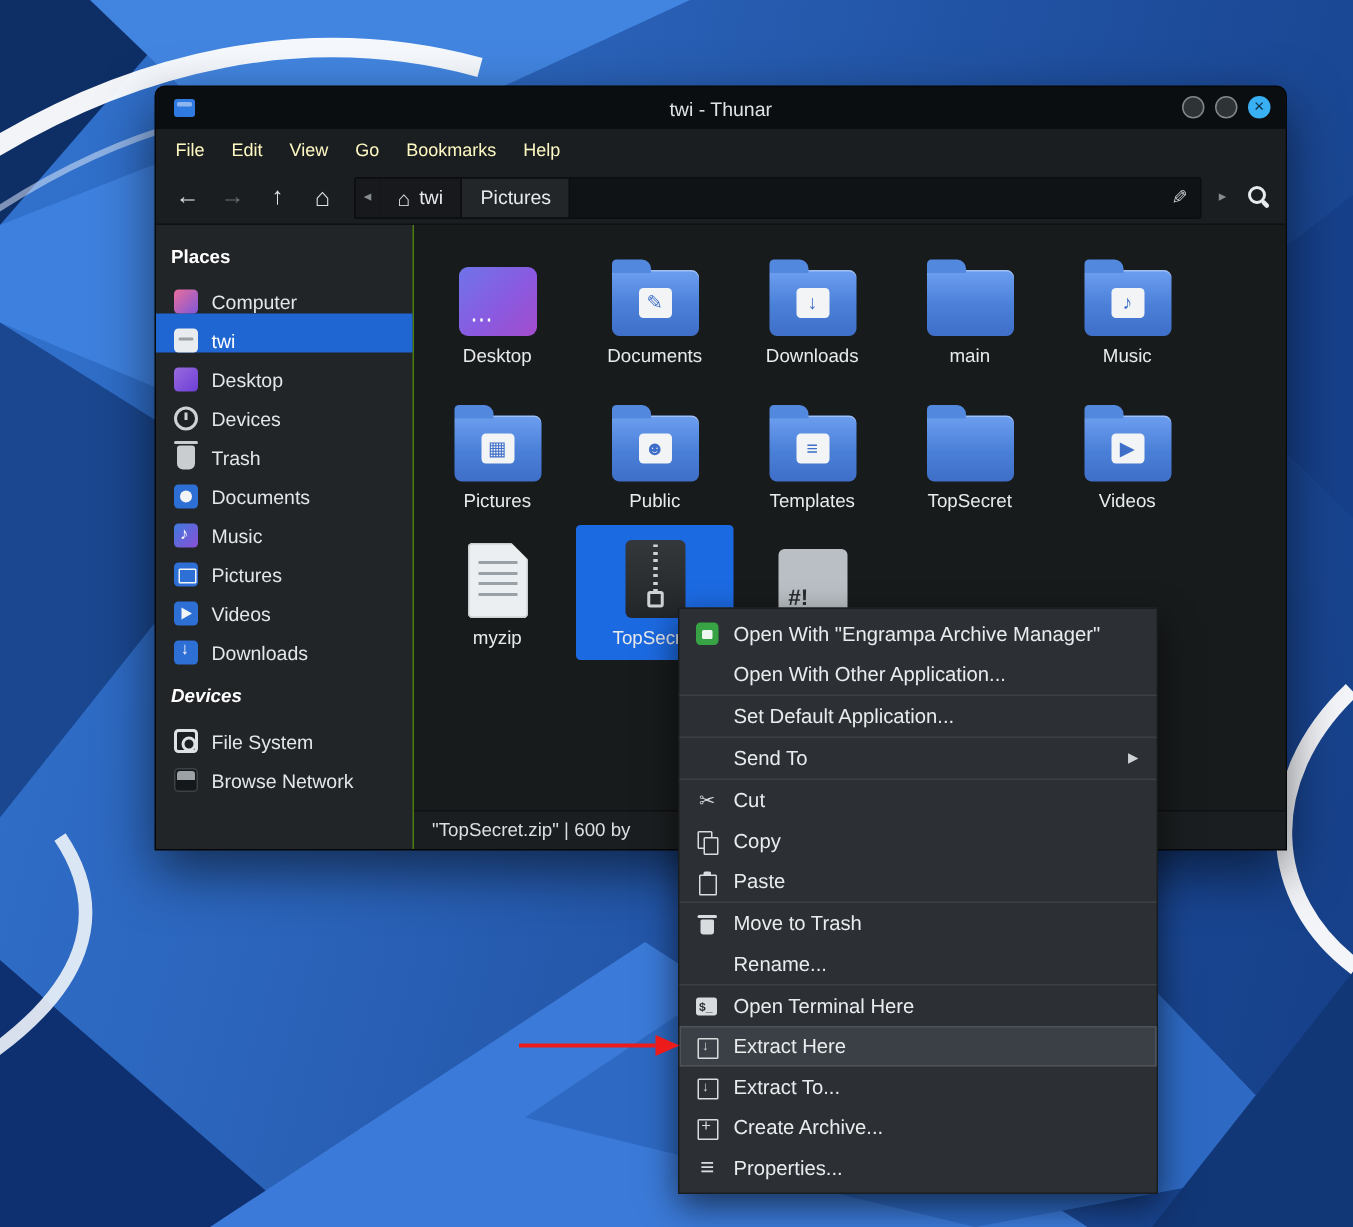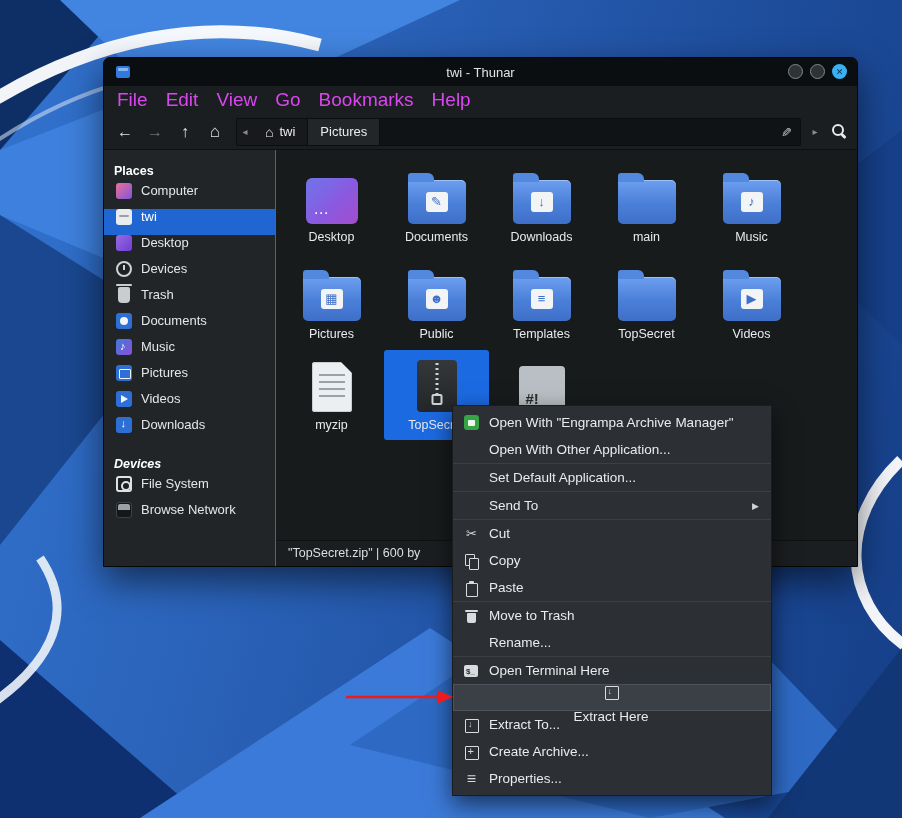--- a/index.html
+++ b/index.html
@@ -36,21 +36,21 @@
   .title-text { flex:1; text-align:center; font-size:13px; color:#dfe3e5; }
   .winbtns { position:absolute; right:10px; top:6px; display:flex; gap:7px; }
   .wbtn { width:15px; height:15px; border-radius:50%; }
   .wb-plain { background:#2e3336; border:1px solid #82878b; }
   .wb-close { background:#3ab0f4; color:#0d3148; font-size:9px; font-weight:bold;
     display:flex; align-items:center; justify-content:center; }
   .wb-close::before { content:"✕"; }
 
   .menubar { position:absolute; left:0; top:28px; right:0; height:28px; background:#1b1e20;
     display:flex; align-items:center; padding-left:4px; }
-  .menubar span { padding:0 9px; font-size:19px; color:#d946ef; line-height:28px; }
+  .menubar span { padding:0 9px; font-size:12px; color:#fef9c3; line-height:28px; }
 
   .toolbar { position:absolute; left:0; top:56px; right:0; height:36px; background:#1b1e20;
     border-bottom:1px solid #0e1011; display:flex; align-items:center; padding-left:8px; }
   .tbtn { width:26px; height:26px; margin-right:4px; display:flex; align-items:center;
     justify-content:center; color:#dfe2e4; font-size:16px; border-radius:3px; }
   .tb-back::before { content:"←"; }
   .tb-fwd::before { content:"→"; color:#6b7074; }
   .tb-up::before { content:"↑"; }
   .tb-home::before { content:"⌂"; font-size:17px; }
   .crumbs { margin-left:4px; width:565px; height:28px; background:#101316;
@@ -72,21 +72,21 @@
   .search-ic { position:relative; width:17px; height:17px; }
   .search-ic::before { content:""; position:absolute; left:1px; top:1px; width:8px; height:8px;
     border:2px solid #e8eaec; border-radius:50%; }
   .search-ic::after { content:""; position:absolute; left:11px; top:10px; width:3px; height:6px;
     background:#e8eaec; border-radius:2px; transform:rotate(-45deg); }
 
   
   .sidepane { position:absolute; left:0; top:92px; width:172px; bottom:0; background:#212527;
     border-right:1px solid #4d7c0f; padding-top:6px; }
   .shead { font-size:12.5px; font-weight:bold; color:#fff; padding:8px 10px 5px 10px; }
-  .sitem { height:26px; display:flex; align-items:flex-start; gap:9px; padding-left:12px;
+  .sitem { height:26px; display:flex; align-items:flex-end; gap:9px; padding-left:12px;
     font-size:13px; color:#e4e6e8; }
   .sitem.selected { background:#1f66d2; color:#fff; }
   .si { width:16px; height:16px; border-radius:3px; flex:none; position:relative; }
   .si-computer { background:linear-gradient(135deg,#ec6e9c,#7e57d8); }
   .si-home { background:#e9ecee; }
   .si-home::before { content:""; position:absolute; left:3px; top:6px; width:10px; height:2px;
     background:#9aa0a4; border-radius:1px; }
   .si-desktop { background:linear-gradient(135deg,#9a6ae0,#6c3fd4); }
   .si-recent { background:#1d2124; border:2px solid #ced2d4; border-radius:50%; }
   .si-recent::before { content:""; position:absolute; left:5px; top:2px; width:2px; height:5px;
@@ -158,21 +158,21 @@
   .statusbar { position:absolute; left:172px; right:0; bottom:0; height:26px; background:#1b1e20;
     border-top:1px solid #0f1112; font-size:12.5px; color:#dcdfe1; line-height:25px;
     padding-left:12px; white-space:nowrap; overflow:hidden; }
 
   
   .ctxmenu { position:absolute; left:452px; top:405px; width:320px; z-index:20;
     background:#2c3034; border:1px solid #1a1d1f; box-shadow:0 8px 22px rgba(0,0,0,.6);
     padding:3px 0; }
   .mitem { height:27px; display:flex; align-items:center; gap:9px; padding:0 12px 0 10px;
     font-size:13.5px; color:#e9ebed; }
-  .mitem.highlight { background:#3a4045; box-shadow:inset 0 0 0 1px #4d5358;flex-direction:column; }
+  .mitem.highlight { background:#3a4045; box-shadow:inset 0 0 0 1px #4d5358; }
   .msep { height:1px; background:#3b4045; }
   .mic { width:17px; height:16px; flex:none; position:relative; display:flex;
     align-items:center; justify-content:center; }
   .mic.engrampa { background:#37a344; border-radius:3px; width:15px; height:15px; margin:0 1px; }
   .mic.engrampa::before { content:""; width:7px; height:6px; background:#eef7ef; border-radius:1px; }
   .mic.cut::before { content:"✂"; font-size:13px; color:#d9dcde; }
   .mic.copy::before { content:""; position:absolute; left:2px; top:1px; width:8px; height:10px;
     border:1.4px solid #d9dcde; border-radius:1px; }
   .mic.copy::after { content:""; position:absolute; left:6px; top:5px; width:8px; height:10px;
     border:1.4px solid #d9dcde; border-radius:1px; background:#2c3034; }

